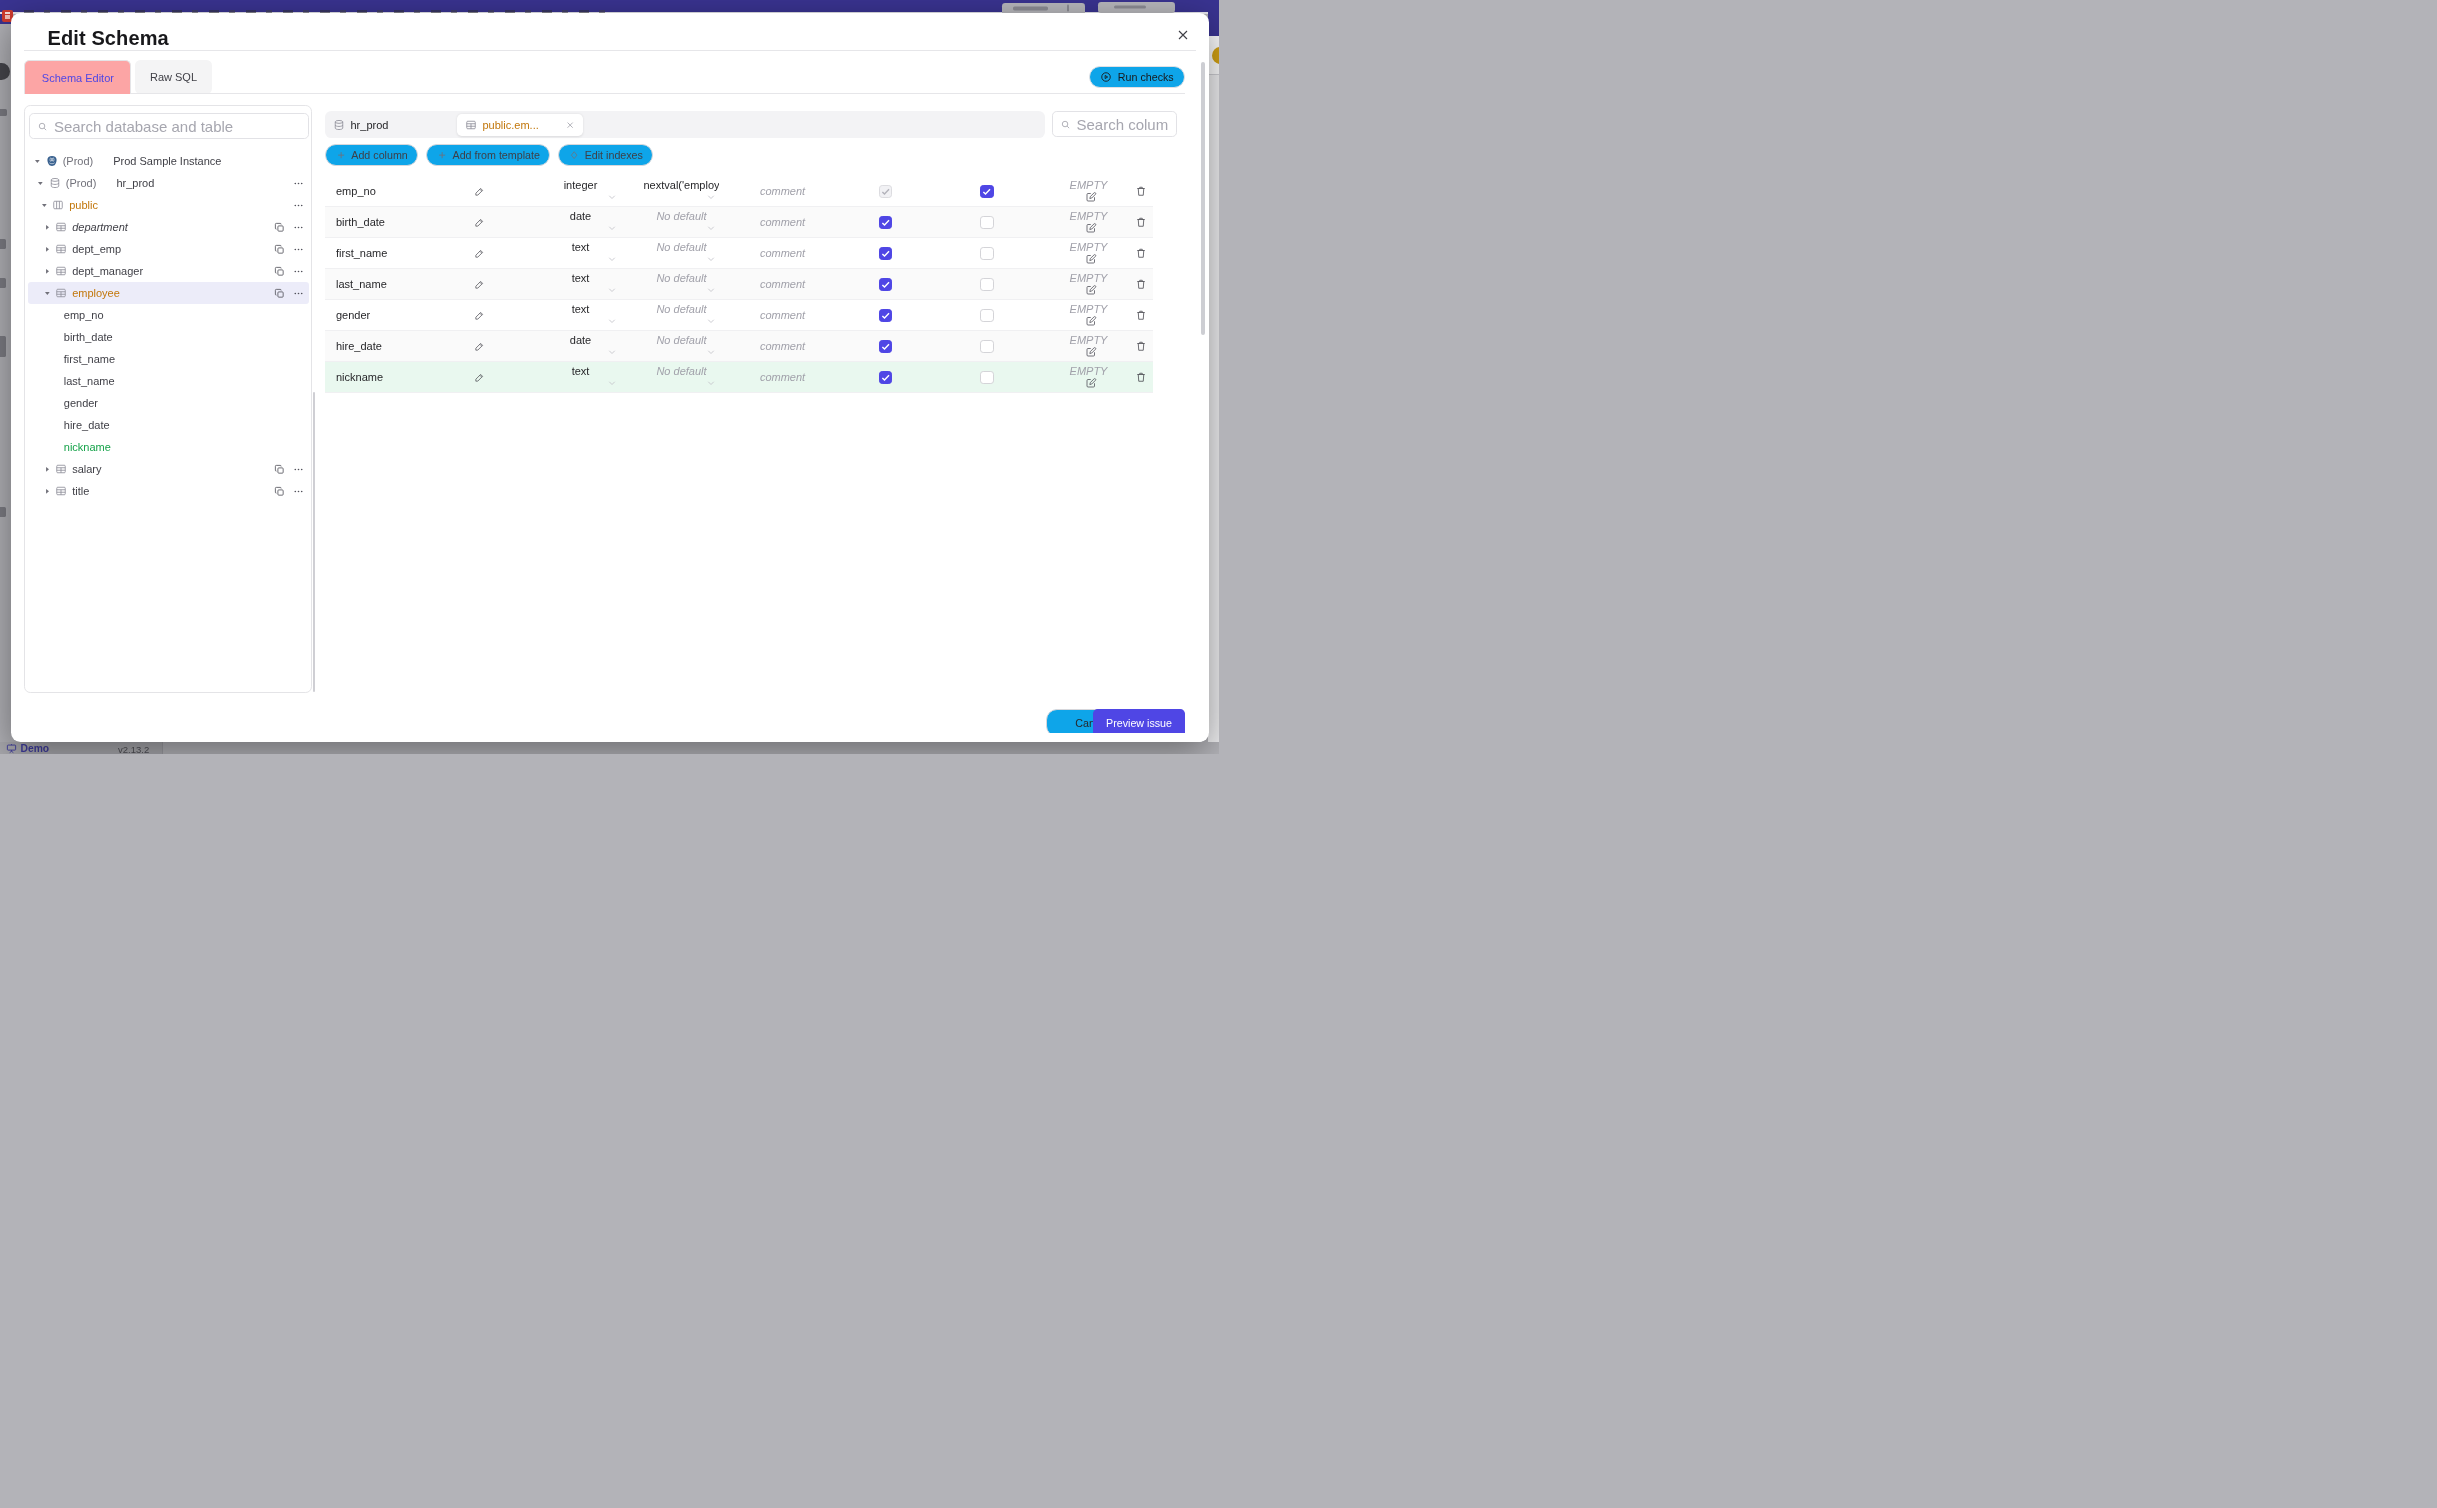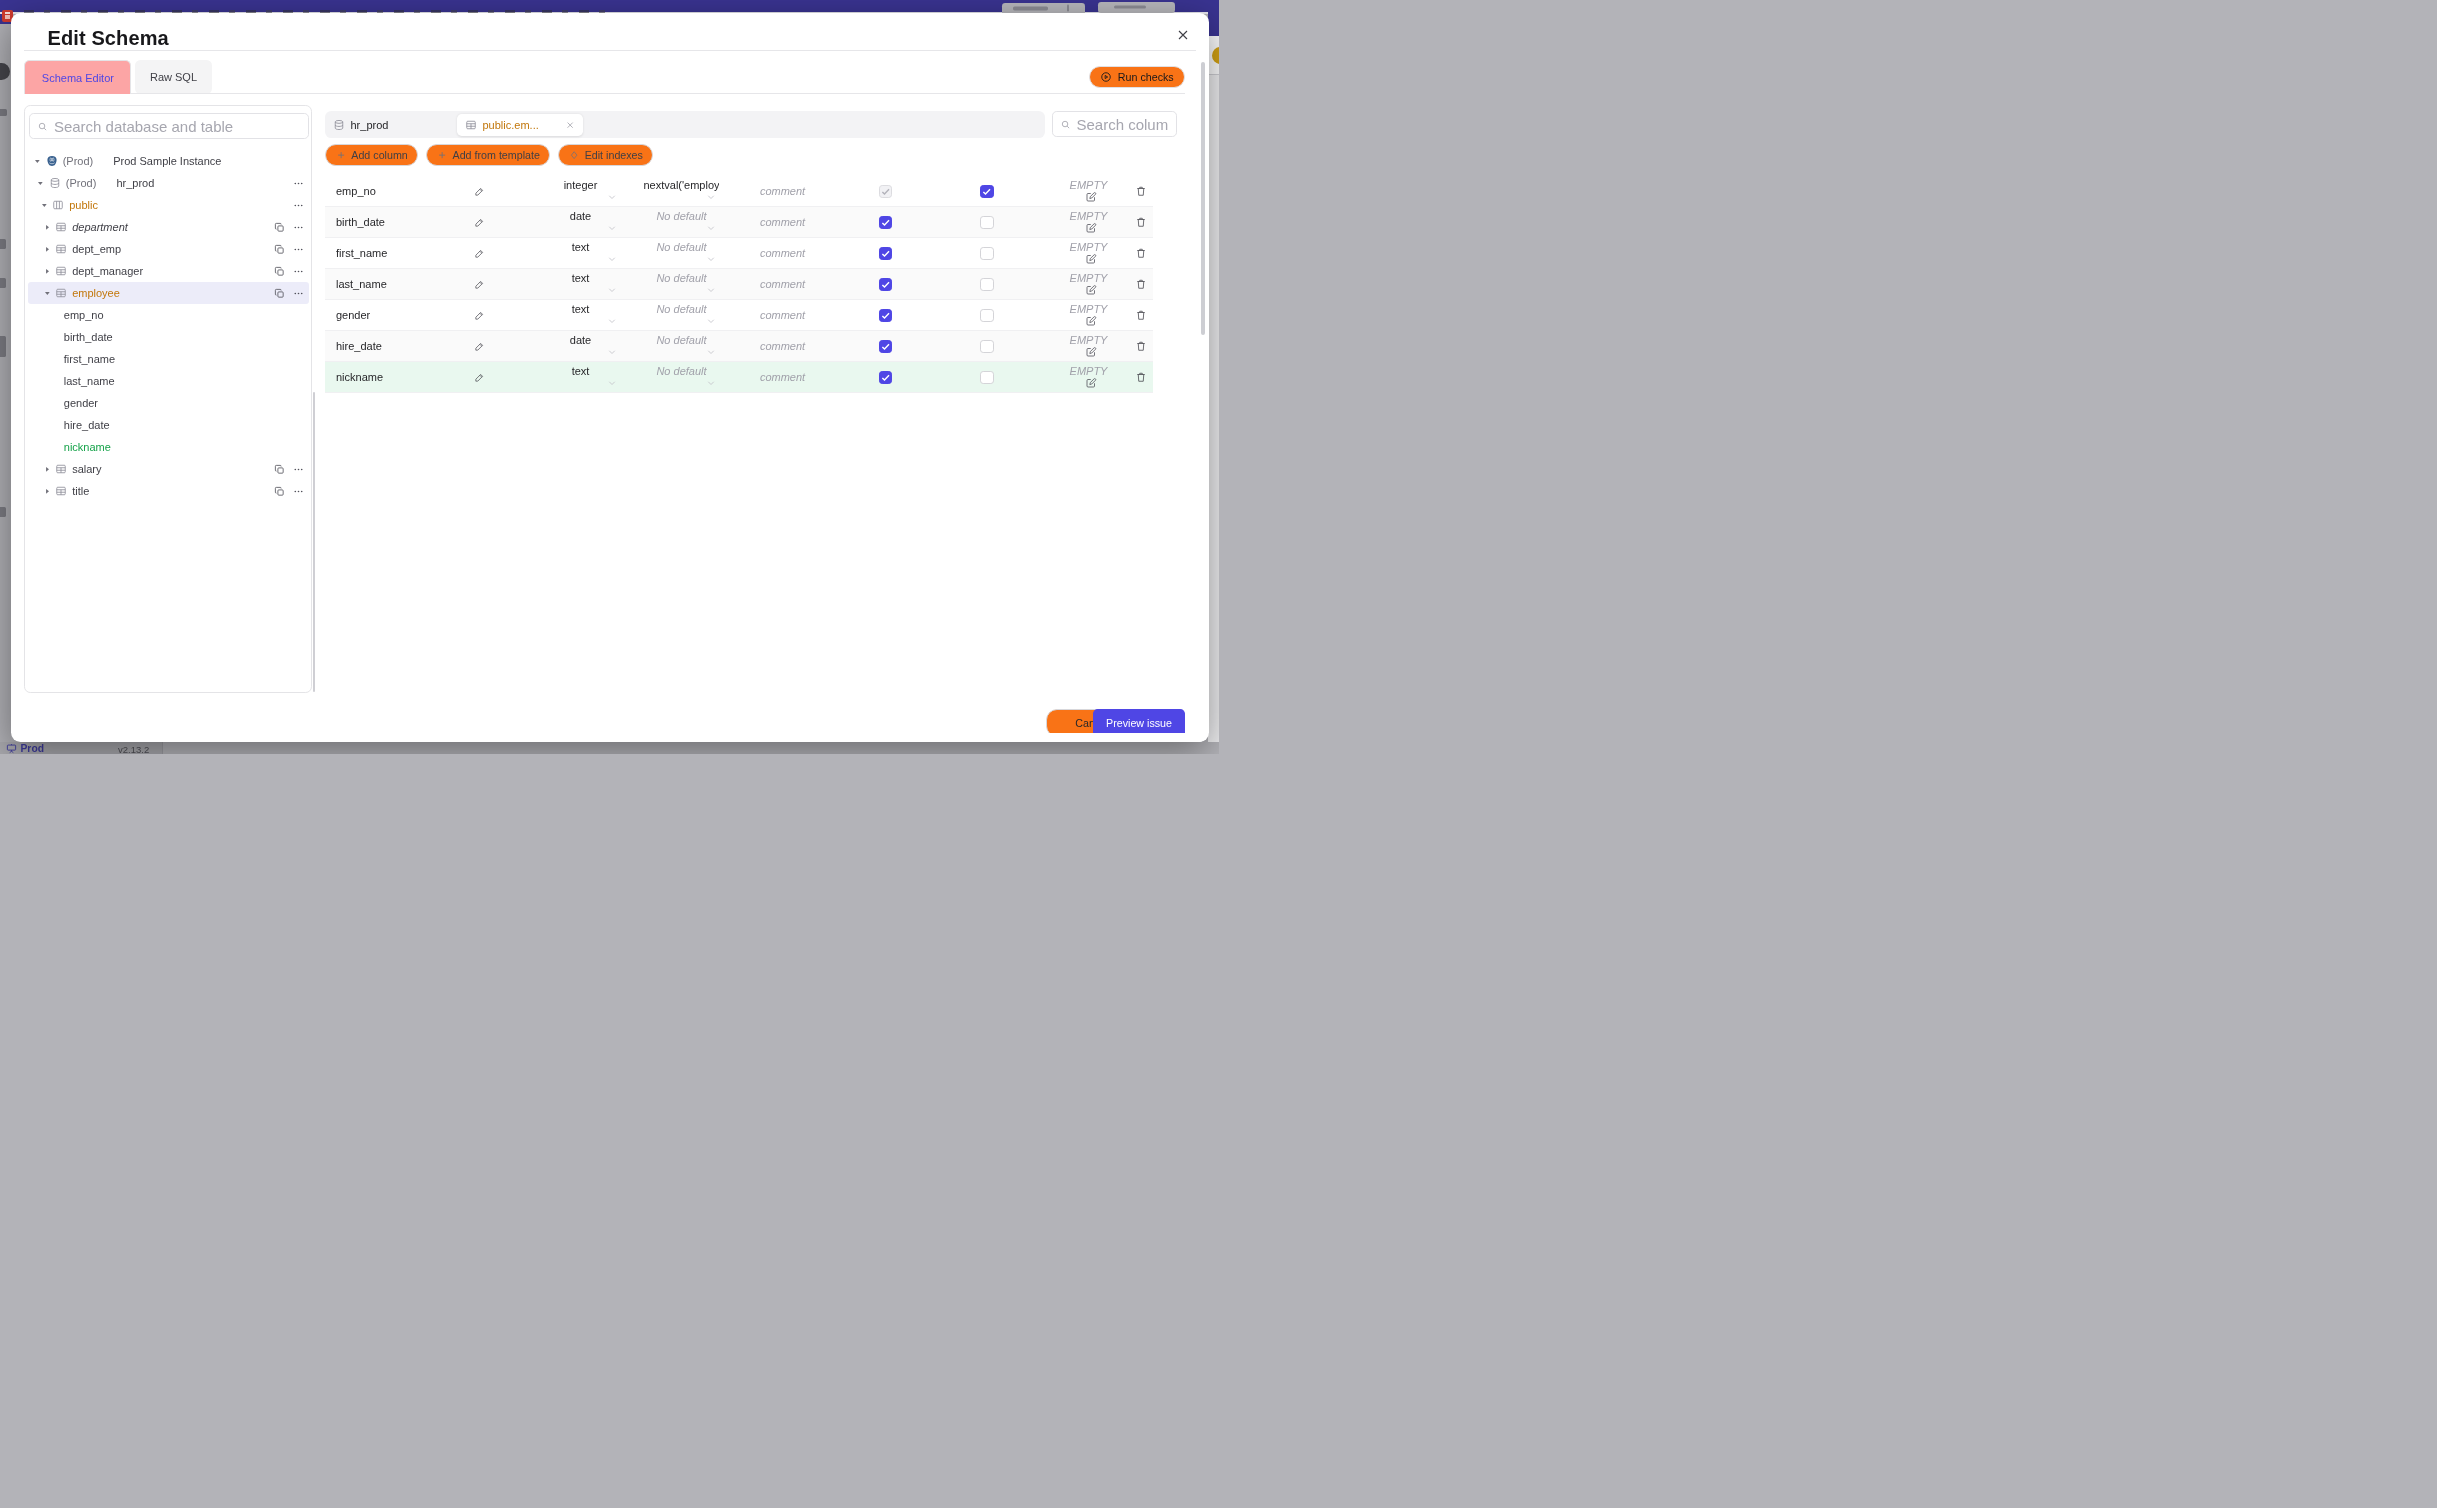--- a/index.html
+++ b/index.html
@@ -34,21 +34,21 @@
   
   .modal { position:absolute; left:11px; top:13.4px; width:1198px; height:729px; background:#fff; border-radius:9.5px;
            box-shadow:0 9.5px 38px rgba(0,0,0,.42); z-index:10; overflow:hidden; }
   .m-title { position:absolute; left:12.6px; top:13.4px; font-size:20px; font-weight:600; color:#18181b; letter-spacing:0.1px;margin-left:24px; }
   .m-close { position:absolute; left:1164px; top:14px; width:16px; height:16px; color:#3f3f46; cursor:pointer; }
   .m-divider { position:absolute; left:12.6px; right:12.6px; top:37px; height:0.8px; background:#e6e6e9; }
   .tab-underline { position:absolute; left:12.6px; top:80px; width:1161px; height:0.8px; background:#e6e6e9; }
   .tab { position:absolute; top:47px; height:34px; display:flex; align-items:center; justify-content:center; font-size:11px; cursor:pointer; }
   .tab.active { left:13.4px; width:107px; background:#fca5a5; border:0.8px solid #e4e4e7; border-bottom:none; border-radius:5.5px 5.5px 0 0; color:#4f46e5; font-weight:500; z-index:2; }
   .tab.inactive { left:124px; width:77px; background:#f4f4f5; border-radius:5.5px; color:#3f3f46; }
-  .btn { display:inline-flex; align-items:center; gap:5.5px; background:#f97316; border:0.8px solid #d7d7db; border-radius:11px; font-size:10.7px; color:#3f3f46; cursor:pointer; }
+  .btn { display:inline-flex; align-items:center; gap:5.5px; background:#0ea5e9; border:0.8px solid #d7d7db; border-radius:11px; font-size:10.7px; color:#3f3f46; cursor:pointer; }
   .run-checks { position:absolute; left:1078px; top:53px; width:96px; height:22px; justify-content:center; border-color:#e0e0e4; color:#18181b; }
 
   
   .side-panel { position:absolute; left:13.4px; top:92px; width:288px; height:588px; border:0.8px solid #e4e4e7; border-radius:6.3px; background:#fff; overflow:hidden; }
   .search-box { position:absolute; display:flex; align-items:center; gap:5.5px; border:0.8px solid #e2e2e6; border-radius:4.7px; background:#fff; color:#a1a1aa; padding:0 7px; }
   .search-box input { border:none; outline:none; flex:1; font-size:15px; font-family:inherit; color:#27272a; background:transparent; min-width:0; }
   .search-box input::placeholder { color:#a6a6af; }
   .sb-side { left:4px; top:7px; width:280px; height:26px; }
   .tree { position:absolute; left:0; top:44px; width:100%; }
   .trow { height:22px; display:flex; align-items:center; margin:0 2.4px; padding-right:5.5px; border-radius:3.2px; cursor:pointer; font-size:11px; color:#3f3f46; }
@@ -138,21 +138,21 @@
   </div>
   <div class="gold-dot"></div>
   <div class="page-footer">
     <div class="pf-right"></div>
     <span class="pf-demo-icn icn">
         <svg viewBox="0 0 24 24" fill="none" stroke="currentColor" stroke-width="2">
           <rect x="3" y="4.5" width="18" height="11" rx="1.5"></rect>
           <path d="M12 15.5v3M8 21l4-3 4 3M12 4.5V2.5"></path>
         </svg>
       </span>
-    <span class="pf-demo">Prod</span>
+    <span class="pf-demo">Demo</span>
     <span class="pf-ver">v2.13.2</span>
   </div>
 
   <div class="modal">
     <div class="m-title">Edit Schema</div>
     <span class="m-close icn">
         <svg viewBox="0 0 24 24" fill="none" stroke="currentColor" stroke-width="1.7">
           <path d="M6 6l12 12M18 6L6 18"></path>
         </svg>
       </span>

